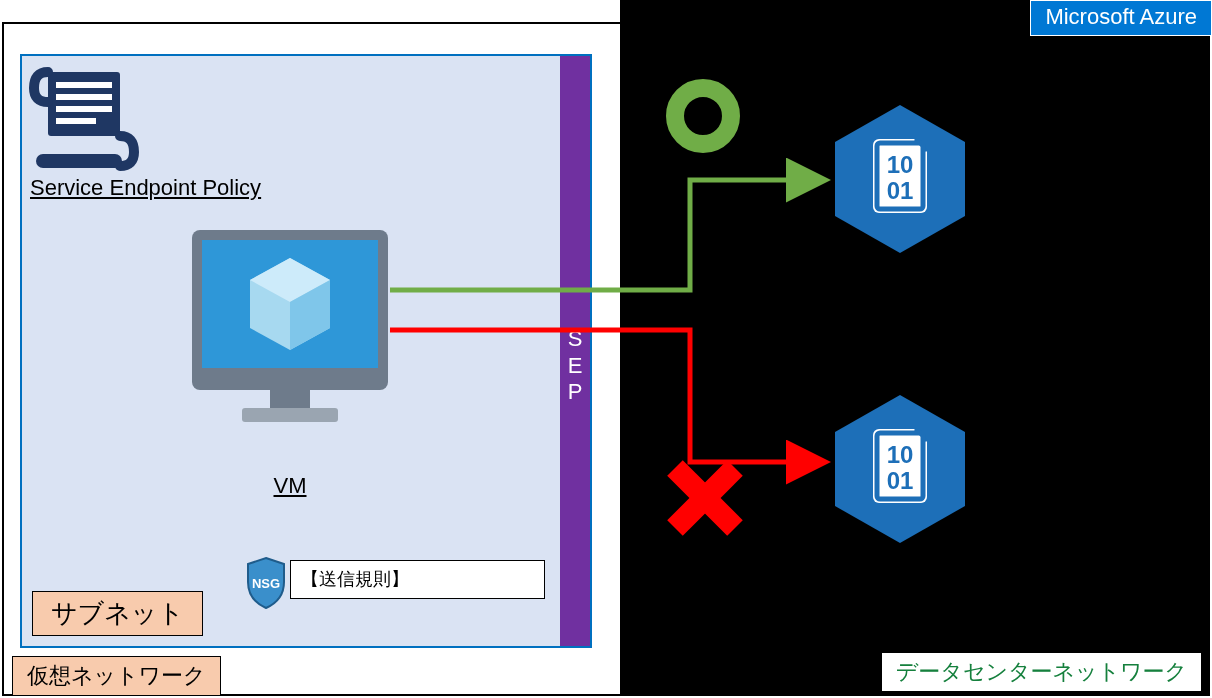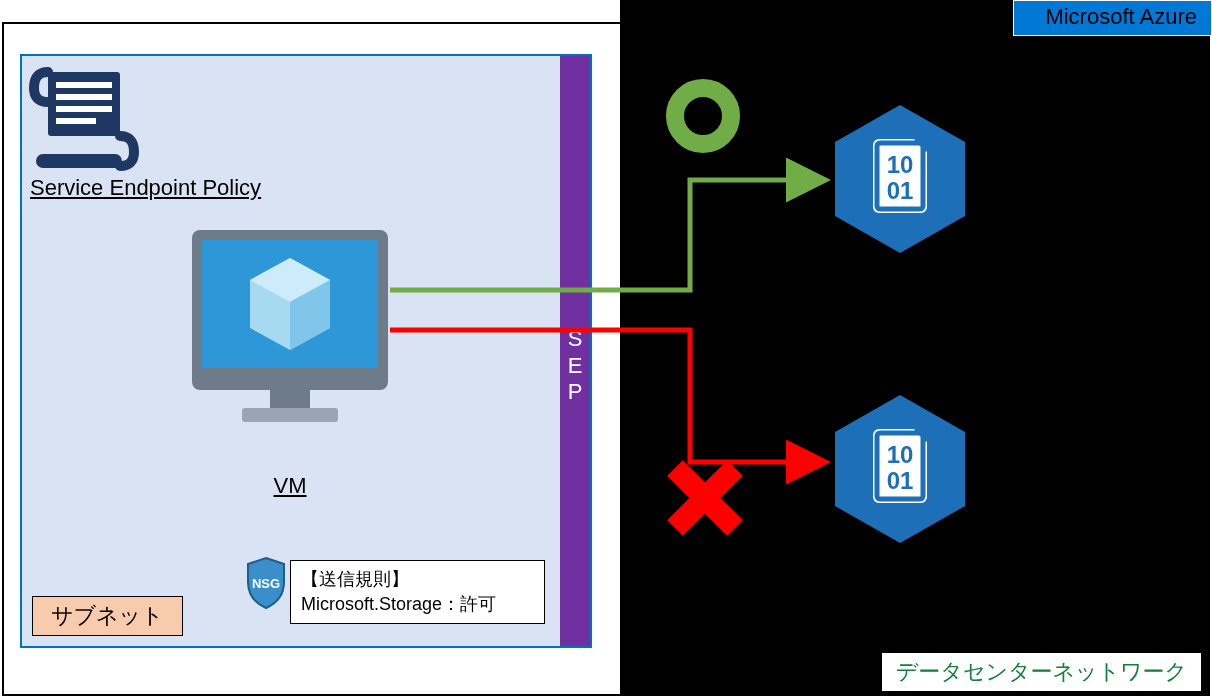--- a/index.html
+++ b/index.html
@@ -23,23 +23,23 @@
   .azure-region {
     position: absolute;
     left: 620px; top: 0;
     width: 590px; height: 696px;
     background: #000;
   }
   .azure-label {
     position: absolute;
     right: 0; top: 0;
     background: #0078D4;
-    color: #000000;
-    font-size: 22px;
-    padding: 3px 14px 5px 31px;
+    color: #ffffff;
+    font-size: 22px;
+    padding: 3px 14px 5px 14px;
     border: 1px solid #fff;
   }
   .dc-label {
     position: absolute;
     right: 10px; bottom: 6px;
     background: #fff;
     color: #15803d;
     font-size: 22px;
     padding: 4px 14px;
     border: 1px solid #000;
@@ -74,21 +74,21 @@
     text-align: center;
     line-height: 1.2;
     padding-top: 30px;
   }
   .sep-bar span { display:block; }
   .subnet-label {
     position: absolute;
     left: 10px; bottom: 10px;
     background: #F8CBAD;
     border: 1px solid #000;
-    font-size: 22px;
+    font-size: 26px;
     padding: 4px 18px;
   }
   .policy-title {
     position: absolute;
     left: 30px; top: 175px;
     font-size: 22px;
     text-decoration: underline;
   }
   .vm-title {
     position: absolute;
@@ -138,23 +138,23 @@
 
   <div class="policy-title">Service Endpoint Policy</div>
 
   <div class="vm-title">
     <br>
     <span>VM</span>
   </div>
 
   <div class="nsg-box">
     <div>【送信規則】</div>
-    <div>Microsoft.Storage：許可</div>
   </div>
 
+  <div class="vnet-label">仮想ネットワーク</div>
 
   <div class="azure-label">Microsoft Azure</div>
   <div class="dc-label">データセンターネットワーク</div>
 
   <svg class="lines" viewBox="0 0 1212 698">
     <defs>
       <marker id="arrow-green" viewBox="0 0 10 10" refX="8" refY="5" markerWidth="9" markerHeight="9" orient="auto-start-reverse">
         <path d="M 0 0 L 10 5 L 0 10 z" fill="#70AD47"></path>
       </marker>
       <marker id="arrow-red" viewBox="0 0 10 10" refX="8" refY="5" markerWidth="9" markerHeight="9" orient="auto-start-reverse">

